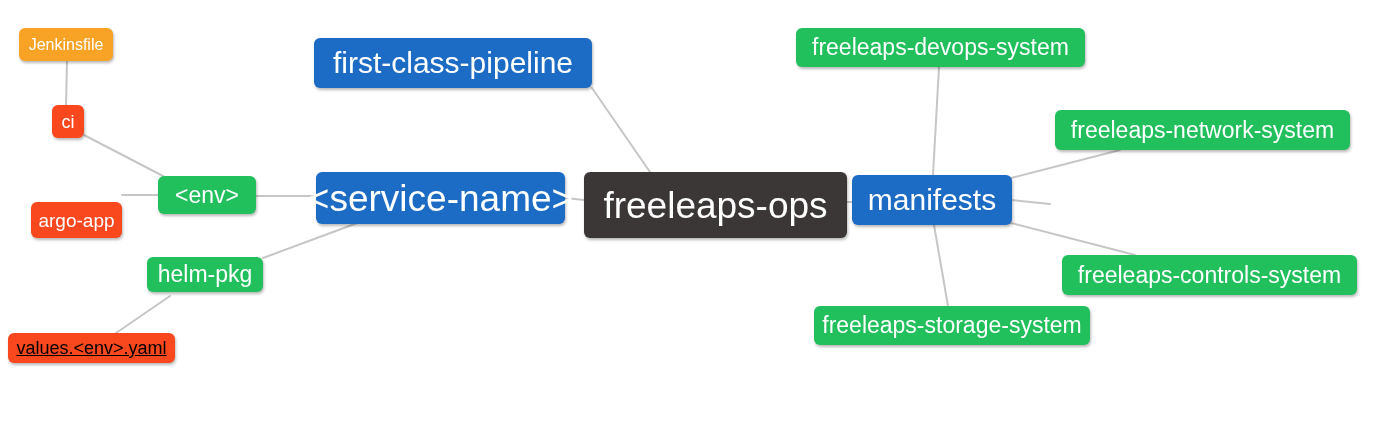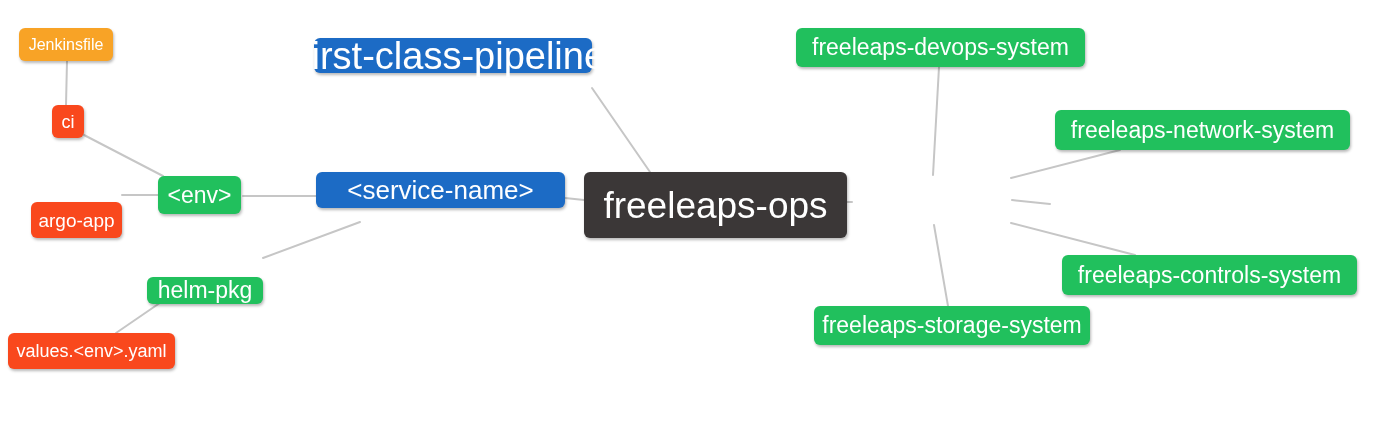--- a/index.html
+++ b/index.html
@@ -66,26 +66,27 @@
     <line class="edge" x1="939" y1="67" x2="933" y2="175" stroke="#c6c6c6"></line>
     <line class="edge" x1="1011" y1="178" x2="1120" y2="150" stroke="#c6c6c6"></line>
     <line class="edge" x1="1012" y1="200" x2="1050" y2="204" stroke="#c6c6c6"></line>
     <line class="edge" x1="1011" y1="223" x2="1135" y2="255" stroke="#c6c6c6"></line>
     <line class="edge" x1="934" y1="225" x2="948" y2="306" stroke="#c6c6c6"></line>
   </svg>
 
   <div class="node" style="left: 19px; top: 28px; width: 94px; height: 33px; font-size: 16px; background: rgb(248, 163, 38); color: rgb(255, 255, 255);">Jenkinsfile</div>
   <div class="node" style="left: 52px; top: 105px; width: 32px; height: 33px; font-size: 18px; background: rgb(249, 72, 29); color: #ffffff;">ci</div>
   <div class="node" style="left: 31px; top: 177px; width: 91px; height: 36px; font-size: 19px; background: rgb(249, 72, 29); color: rgb(255, 255, 255); margin-top: 25px;">argo-app</div>
-  <div class="node" style="left: 158px; top: 176px; width: 83px; height: 38px; font-size: 23px; background: rgb(33, 192, 93); color: rgb(255, 255, 255);">&lt;env&gt;</div>
-  <div class="node" style="left: 147px; top: 257px; width: 116px; height: 27px; font-size: 23px; background: rgb(33, 192, 93); color: rgb(255, 255, 255); margin-top: 20px;">helm-pkg</div>
-  <div class="node" style="left: 8px; top: 333px; width: 167px; height: 36px; font-size: 18px; background: rgb(249, 72, 29); color: #ffffff;">values.&lt;env&gt;.yaml</div>
+  <div class="node" style="left: 158px; top: 176px; width: 98px; height: 38px; font-size: 23px; background: rgb(33, 192, 93); color: rgb(255, 255, 255);">&lt;env&gt;</div>
+  <div class="node" style="left: 147px; top: 257px; width: 116px; height: 35px; font-size: 23px; background: rgb(33, 192, 93); color: rgb(255, 255, 255);">helm-pkg</div>
+  <div class="node" style="left: 8px; top: 333px; width: 167px; height: 30px; font-size: 18px; background: rgb(249, 72, 29); color: #000000; text-decoration: underline;">values.&lt;env&gt;.yaml</div>
 
-  <div class="node" style="left: 314px; top: 38px; width: 278px; height: 35px; font-size: 38px; background: rgb(28, 107, 197); color: rgb(255, 255, 255);">first-class-pipeline</div>
-  <div class="node" style="left: 316px; top: 172px; width: 249px; height: 36px; font-size: 26px; background: rgb(28, 107, 197); color: rgb(255, 255, 255);">&lt;service-name&gt;</div>
+  <div class="node" style="left: 314px; top: 38px; width: 278px; height: 50px; font-size: 30px; background: rgb(28, 107, 197); color: rgb(255, 255, 255);">first-class-pipeline</div>
+  <div class="node" style="left: 316px; top: 172px; width: 249px; height: 52px; font-size: 37px; background: rgb(28, 107, 197); color: rgb(255, 255, 255);">&lt;service-name&gt;</div>
   <div class="node" style="left: 584px; top: 172px; width: 263px; height: 66px; font-size: 37px; background: rgb(59, 55, 55); color: rgb(255, 255, 255);">freeleaps-ops</div>
+  <div class="node" style="left: 852px; top: 175px; width: 160px; height: 50px; font-size: 30px; background: rgb(28, 107, 197); color: rgb(255, 255, 255);">manifests</div>
 
   <div class="node" style="left: 1055px; top: 110px; width: 295px; height: 40px; font-size: 23px; background: rgb(33, 192, 93); color: rgb(255, 255, 255);">freeleaps-network-system</div>
   <div class="node" style="left: 796px; top: 28px; width: 289px; height: 39px; font-size: 23px; background: rgb(33, 192, 93); color: rgb(255, 255, 255);">freeleaps-devops-system</div>
   <div class="node" style="left: 1062px; top: 255px; width: 295px; height: 40px; font-size: 23px; background: rgb(33, 192, 93); color: rgb(255, 255, 255);">freeleaps-controls-system</div>
   <div class="node" style="left: 814px; top: 306px; width: 276px; height: 39px; font-size: 23px; background: rgb(33, 192, 93); color: rgb(255, 255, 255);">freeleaps-storage-system</div>
 
 </div>
 
 </body></html>

